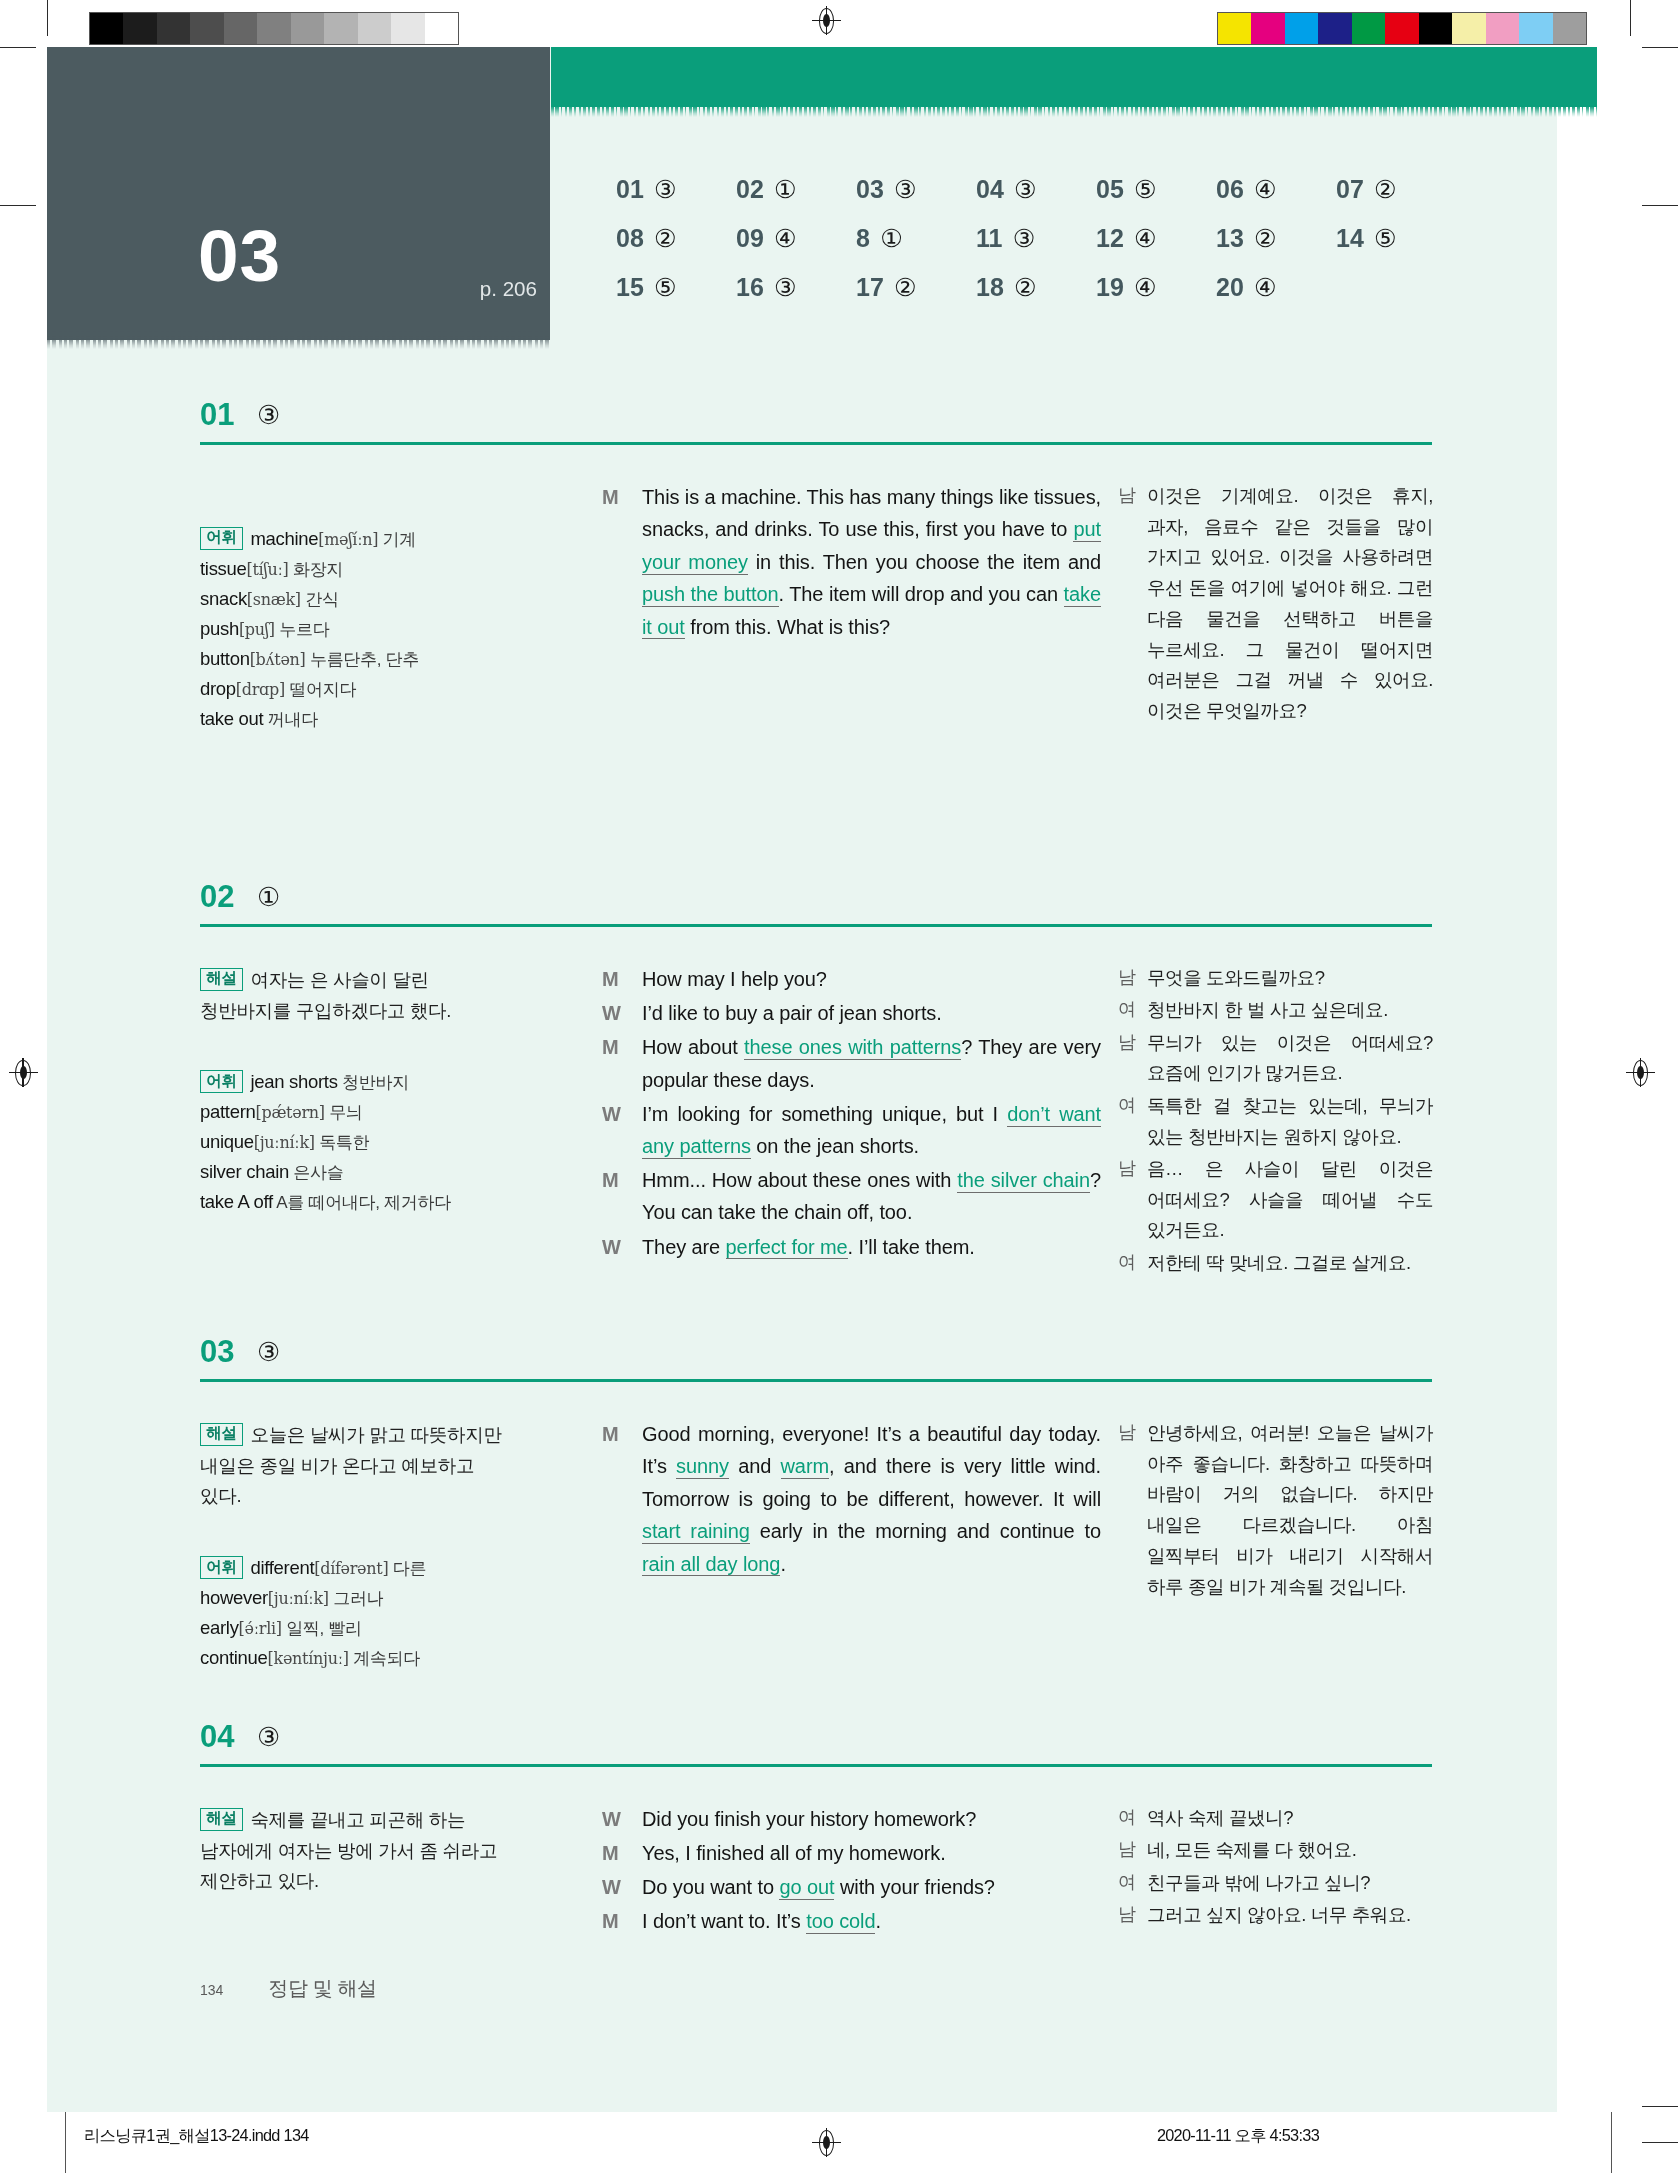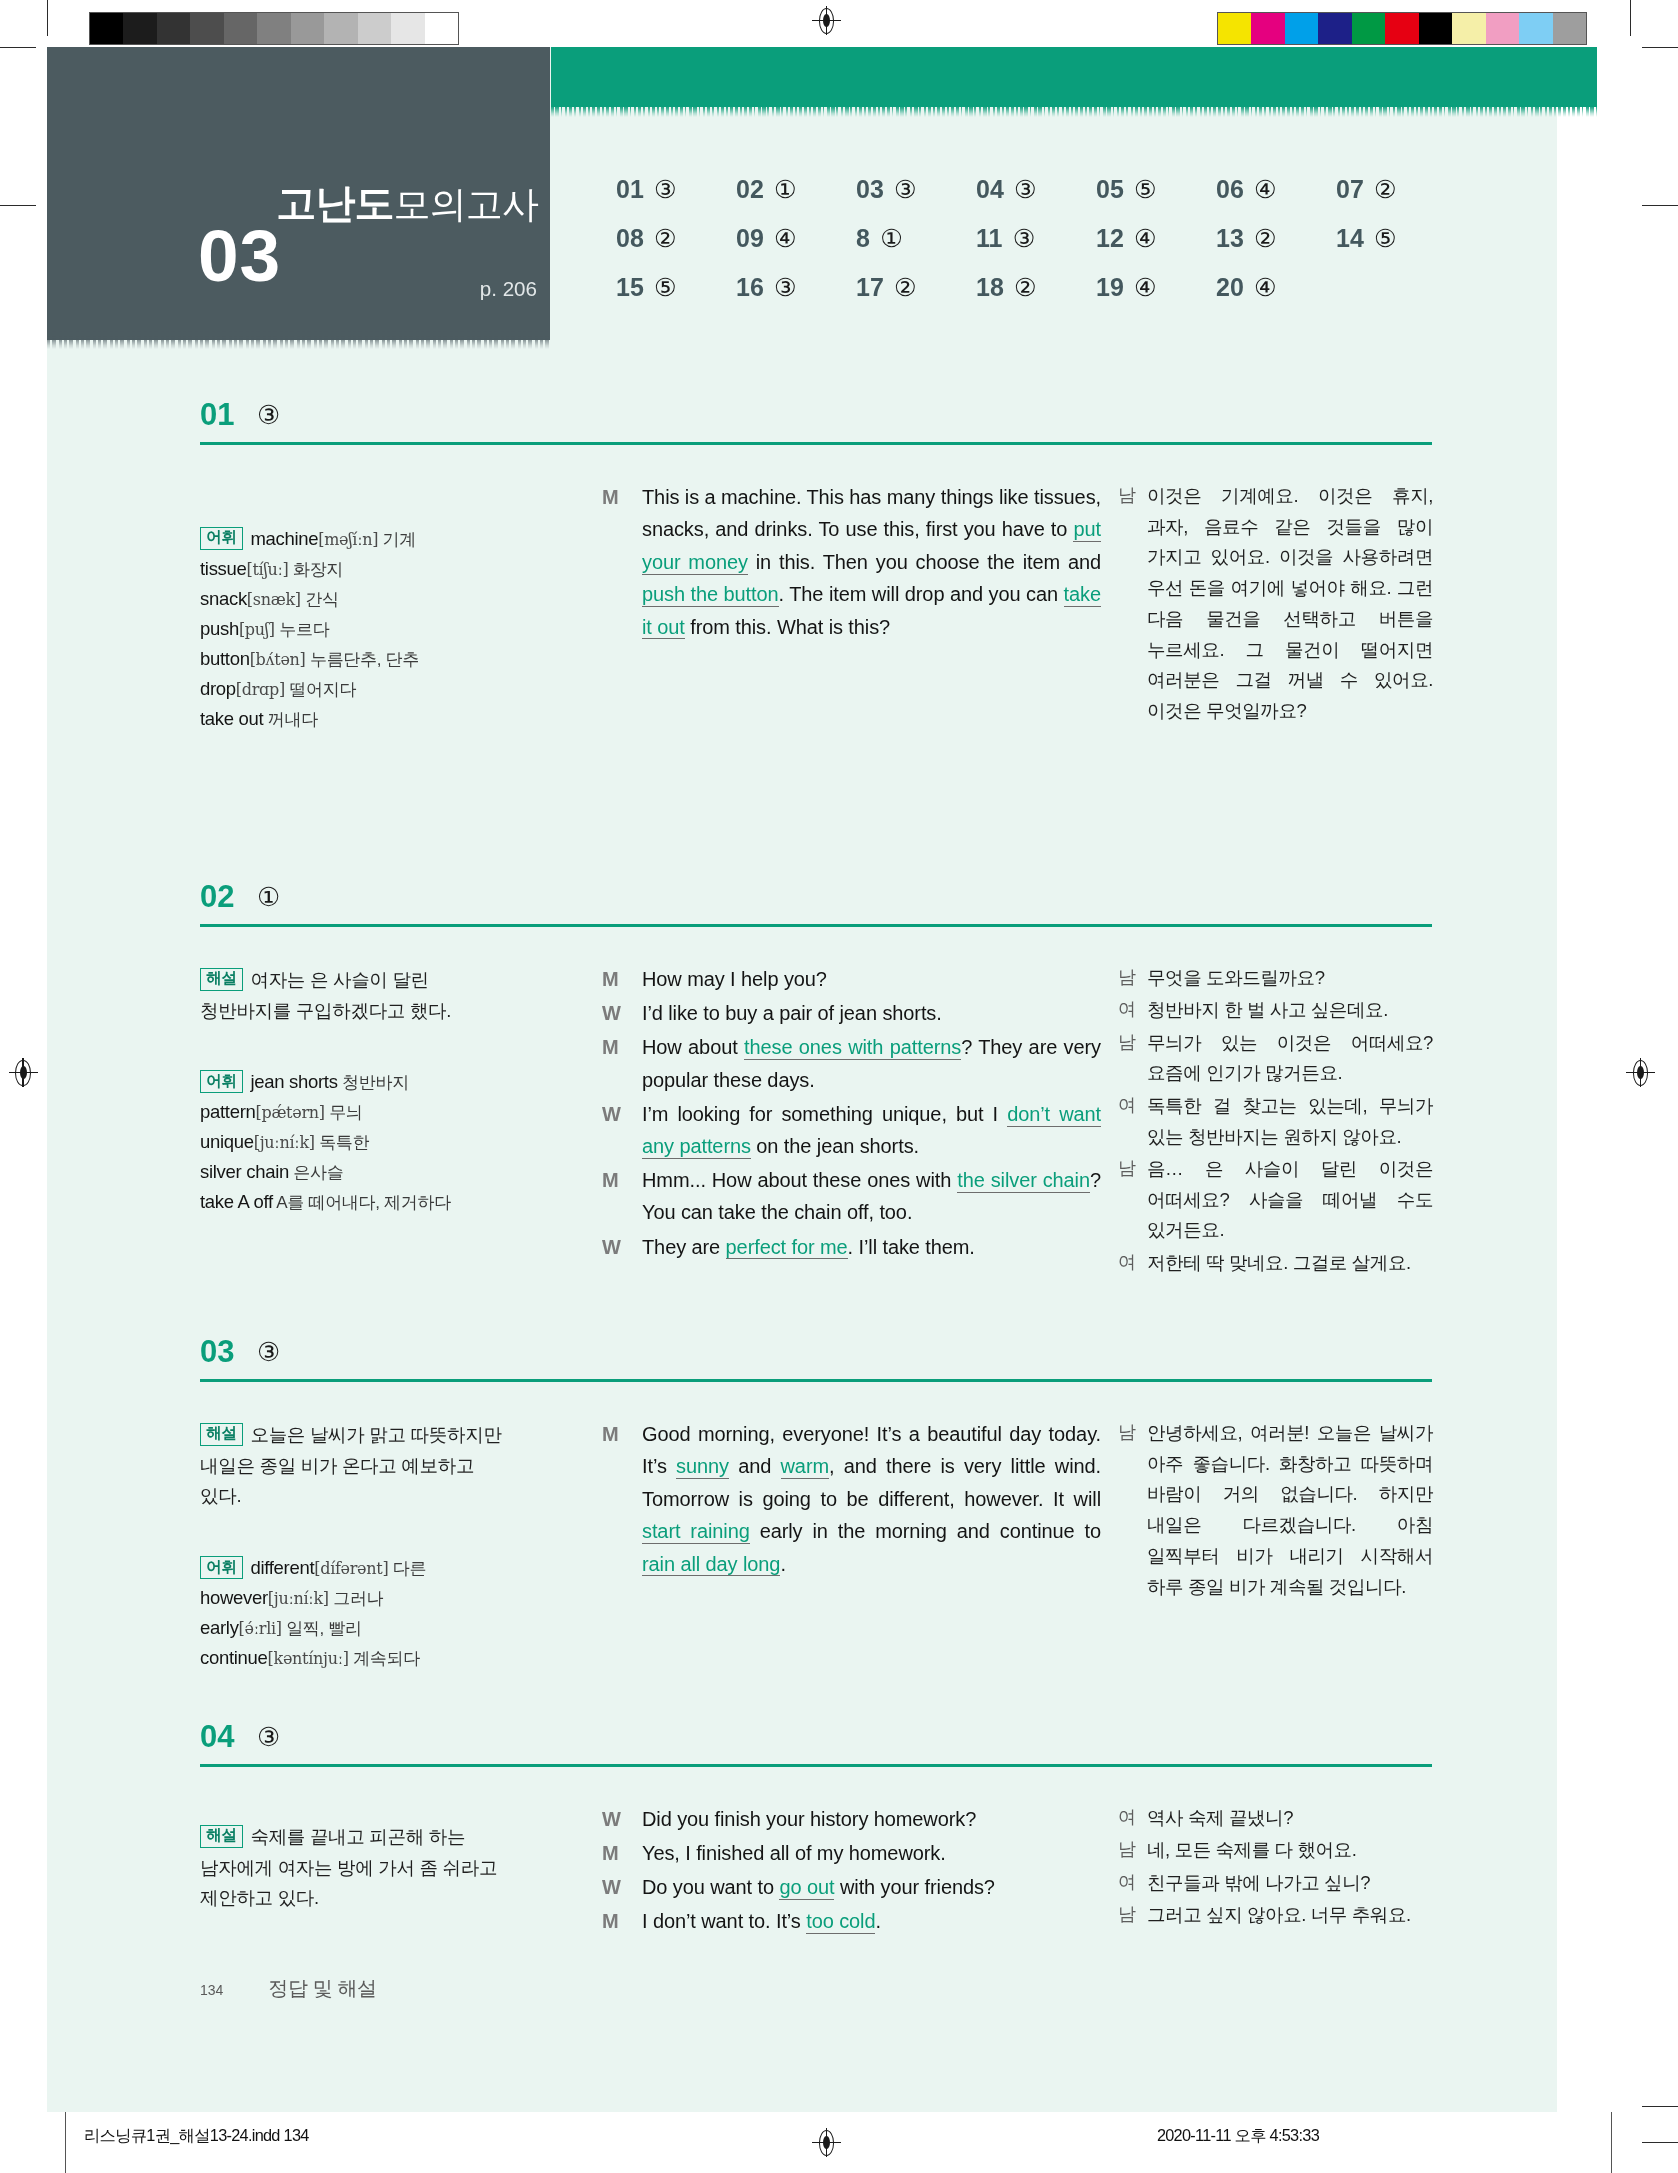--- a/index.html
+++ b/index.html
@@ -366,23 +366,20 @@
 
   <div id="sheet"></div>
   <div id="sheet-white-right"></div>
 
   <div id="hdr-green"></div>
   <div id="hdr-green-rough"></div>
 
   <div id="hdr-box"></div>
   <div id="hdr-box-rough"></div>
 
-  <div id="hdr-title">
-    <span class="t-strong">고난도</span><span class="t-light">모의고사</span>
-  </div>
   <div id="hdr-num">03</div>
   <div id="hdr-page">p. 206</div>
 
   <div id="answers">
       <div class="ans">
         <span class="q">01</span>
         <span class="c">③</span>
       </div>
       <div class="ans">
         <span class="q">02</span>
@@ -588,21 +585,21 @@
           <div class="utt-ko">안녕하세요, 여러분! 오늘은 날씨가 아주 좋습니다. 화창하고 따뜻하며 바람이 거의 없습니다. 하지만 내일은 다르겠습니다. 아침 일찍부터 비가 내리기 시작해서 하루 종일 비가 계속될 것입니다.</div>
         </div>
       </div>
     </div>
   <div class="qblock" id="qb-3" style="top:1719px;">
       <div class="q-head">
         <span class="q-no">04</span>
         <span class="q-ans">③</span>
       </div>
       <div class="q-rule"></div>
-      <div class="col-left" style="top: 86px; margin-top: 17px;">
+      <div class="col-left" style="top: 86px;">
         <div class="expl"><span class="tag">해설</span><span>숙제를 끝내고 피곤해 하는 남자에게 여자는 방에 가서 좀 쉬라고 제안하고 있다.</span></div>
       </div>
       <div class="col-mid" style="top: 84px;">
         <div class="line">
           <div class="spk">W</div>
           <div class="utt nojust"><span>Did you finish your history homework?</span></div>
         </div>
         <div class="line">
           <div class="spk">M</div>
           <div class="utt nojust"><span>Yes, I finished all of my homework.</span></div>

